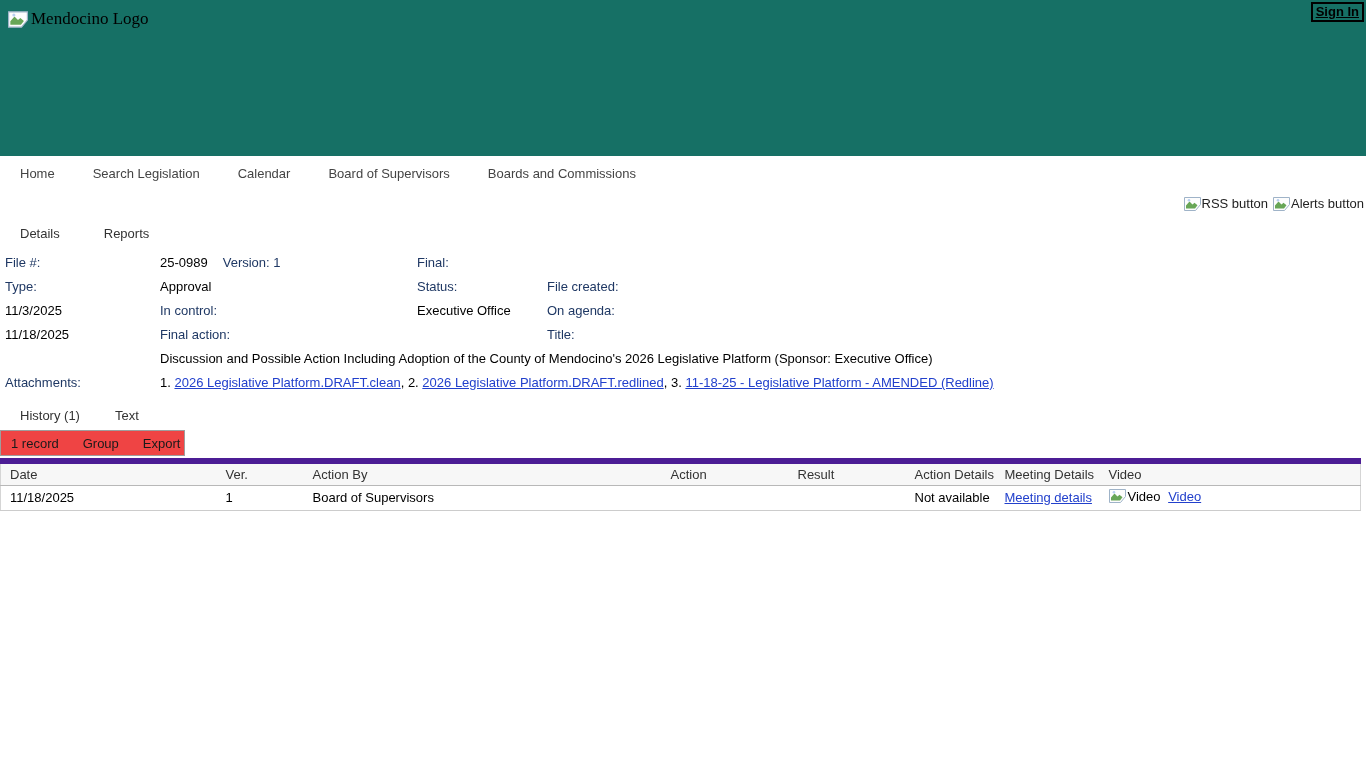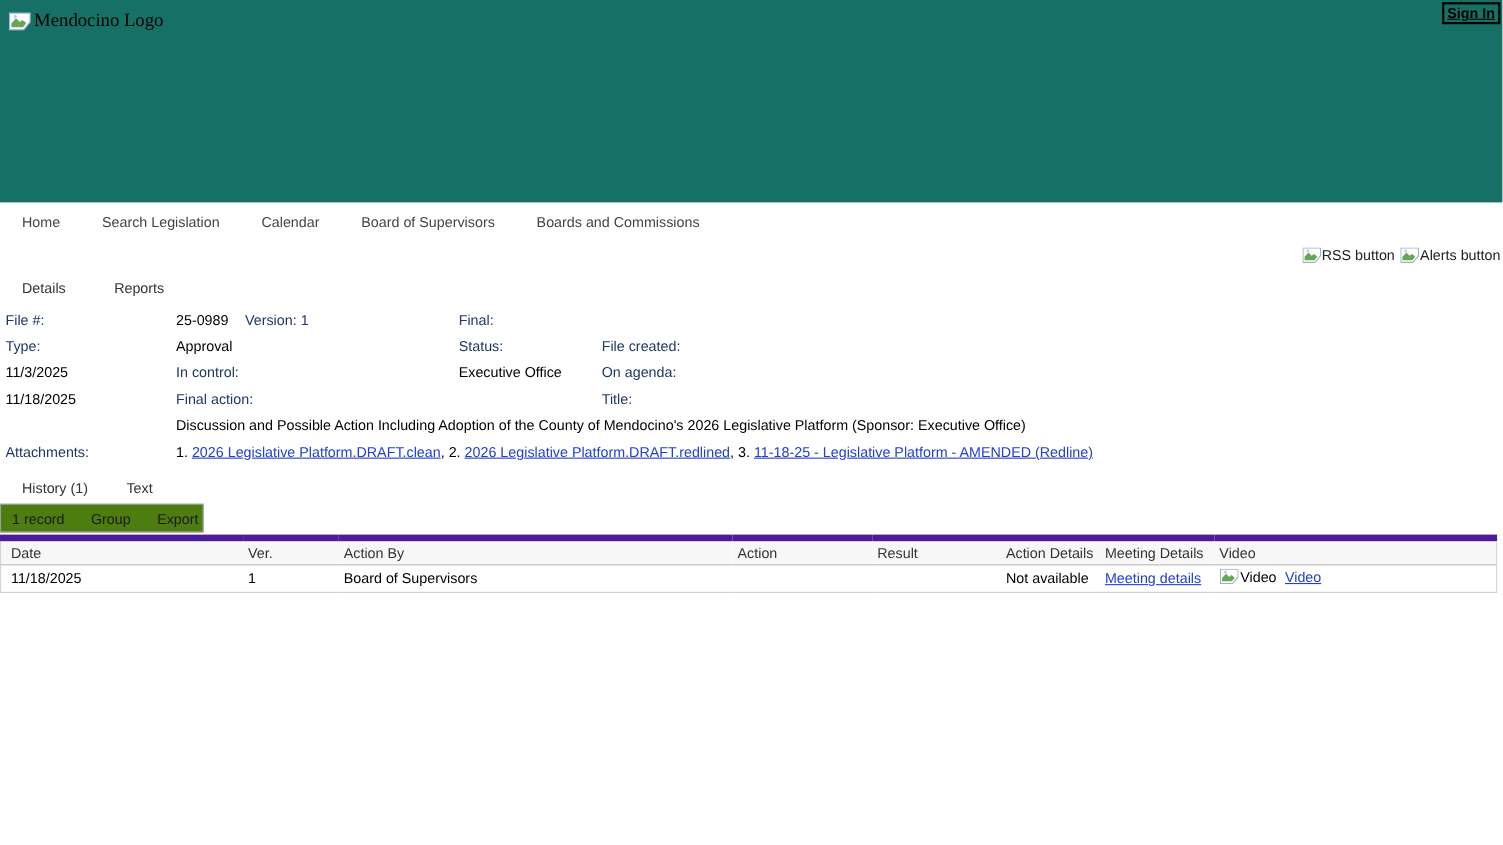--- a/index.html
+++ b/index.html
@@ -1,21 +1,21 @@
 <!DOCTYPE html>
 <html><head>
 <meta charset="utf-8">
 <style>
   * { margin:0; padding:0; box-sizing:border-box; }
   html,body { width:1366px; height:768px; background:#fff; overflow:hidden;
     font-family:"Liberation Sans","DejaVu Sans",sans-serif; font-size:13px; color:#000; }
   a { cursor:pointer; }
 
   
-  .header { position:relative; width:1366px; height:184px; background:#167065; }
+  .header { position:relative; width:1366px; height:156px; background:#167065; }
   .logo { position:absolute; top:9px; left:8px; display:inline-flex; align-items:center; gap:3px;
     font-family:"Liberation Serif","DejaVu Serif",serif; font-size:17px; color:#000; }
   .signin-box { position:absolute; top:2px; right:2px; border:2px solid #000; padding:0 3px 1px 3px; }
   .signin-box a { color:#000000; font-weight:600; text-decoration:underline; font-size:13px; }
 
   
   .navbar { display:flex; gap:38px; padding:10px 0 9px 20px; }
   .nav-item { color:#444; white-space:nowrap; cursor:pointer; }
 
   
@@ -33,21 +33,21 @@
   .details-grid > div { height:24px; line-height:24px; white-space:nowrap; overflow:hidden; }
   .dlabel { color:#1f3864; }
   .dvalue { color:#000; }
   .span3 { grid-column:2 / 5; }
   .ver-label { color:#1f3864; margin-left:15px; }
   .alink { color:#2240cc; text-decoration:underline; }
 
   
   .tabs2 { display:flex; gap:35px; margin:13px 0 0 20px; }
   .toolbar { display:flex; align-items:center; margin-top:7px; width:185px; height:26px;
-    background:#4d7c0f; border:1px solid #9e9e9e; }
+    background:#ef4444; border:1px solid #9e9e9e; }
   .toolbar span { padding:0 14px 0 10px; color:#1a1a1a; cursor:pointer; white-space:nowrap; }
 
   
   table.grid { border-collapse:collapse; table-layout:fixed; width:1361px; margin-top:2px;
     border-left:1px solid #d5d5d5; border-right:1px solid #d5d5d5; }
   table.grid th { background:#f7f7f7; border-top:6px solid #4c1d95; border-bottom:1px solid #b8b8b8;
     font-weight:normal; text-align:left; color:#333; height:24px; padding-left:5px; white-space:nowrap; overflow:hidden; }
   table.grid td { background:#fff; border-bottom:1px solid #ccc; height:25px;
     padding-left:5px; white-space:nowrap; overflow:hidden; }
   table.grid th:first-child, table.grid td:first-child { padding-left:9px; }

